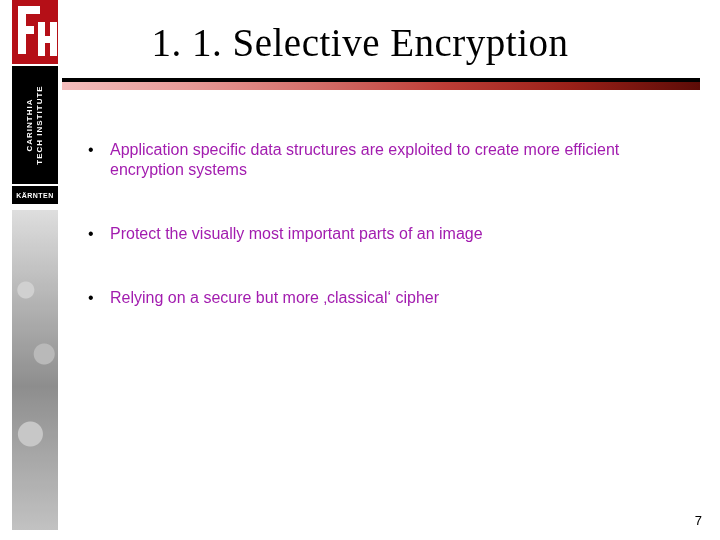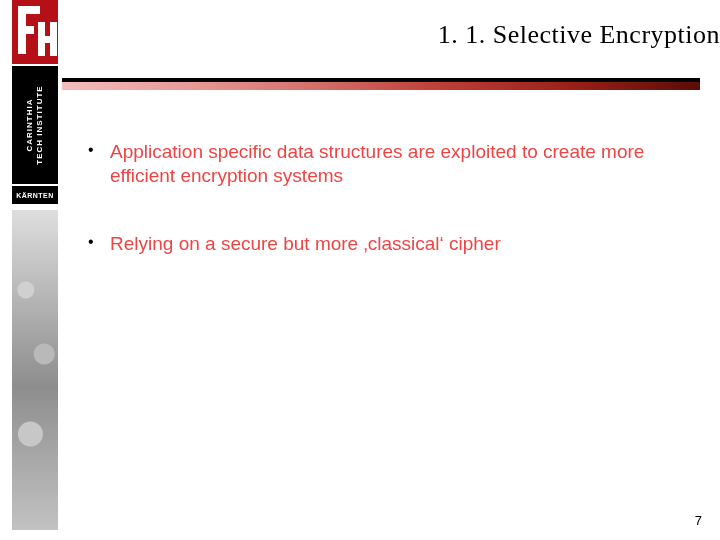--- a/index.html
+++ b/index.html
@@ -49,39 +49,39 @@
       radial-gradient(circle at 30% 25%,#d9d9d9 0 8px,transparent 9px),
       radial-gradient(circle at 70% 45%,#bfbfbf 0 10px,transparent 11px),
       radial-gradient(circle at 40% 70%,#cfcfcf 0 12px,transparent 13px),
       linear-gradient(180deg,#e8e8e8,#8f8f8f 55%,#c9c9c9);
     filter:grayscale(1) contrast(.9);
   }
 
   
   .title{
     position:absolute;left:0;top:20px;width:720px;
-    text-align:right;
+    text-align:center;
     font-family:"Comic Sans MS","Comic Sans",cursive;
-    font-size:26px;letter-spacing:.5px;color:#000
+    font-size:39px;letter-spacing:.5px;color:#000
   }
   .rule{
     position:absolute;left:62px;top:78px;width:638px;height:12px;
   }
   .rule .thick{position:absolute;left:0;top:0;width:100%;height:4px;background:#000}
   .rule .grad{
     position:absolute;left:0;top:4px;width:100%;height:8px;
     background:linear-gradient(90deg,
       #f4bdbc 0%, #e79a97 20%, #d46e69 40%,
       #bd3d36 60%, #992018 80%, #5c0c07 100%);
   }
 
   
   .content{
     position:absolute;left:84px;top:140px;right:24px;
-    font-size:19px;color:#ef4444;line-height:1.25;
+    font-size:16px;color:#a21caf;line-height:1.25;
   }
   .content ul{list-style:none;margin:0;padding:0}
   .content li{position:relative;padding-left:26px;margin:0 0 44px 0}
   .content li::before{
     content:"•";position:absolute;left:4px;top:0;font-size:16px;color:#000
   }
 
   
   .pagenum{
     position:absolute;right:18px;bottom:12px;font-size:13px;color:#000
@@ -114,17 +114,18 @@
 <div class="title">1. 1. Selective Encryption</div>
 
 <div class="rule">
   <div class="thick"></div>
     <div class="grad"></div>
 </div>
 
 <div class="content">
   <ul>
     <li><span>Application specific data structures are exploited to create more efficient encryption systems</span></li>
+    <li><span>Protect the visually most important parts of an image</span></li>
     <li><span>Relying on a secure but more ‚classical‘ cipher</span></li>
   </ul>
 </div>
 
 <div class="pagenum">7</div>
 
 </body></html>

